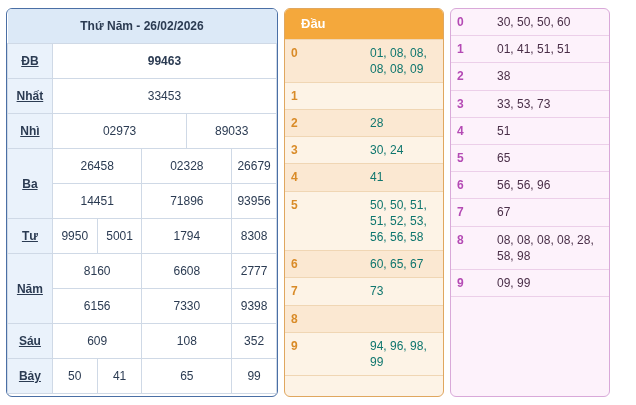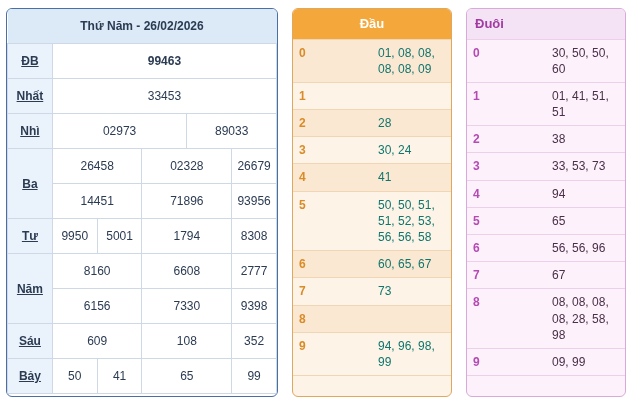--- a/index.html
+++ b/index.html
@@ -5,21 +5,21 @@
   html,body{margin:0;padding:0;}
   body{
     width:636px;height:405px;
     background:#ffffff;
     font-family:"Liberation Sans", sans-serif;
     font-size:12px;
     color:#333;
   }
   .page{
     display:flex;
-    gap:14px;
+    gap:6px;
     padding:8px 6px;
     box-sizing:border-box;
     width:636px;height:405px;border-radius:22px;
   }
 
   
   .main-panel{
     width:272px;
     border:1px solid #4a6fa5;
     border-radius:6px;
@@ -88,23 +88,22 @@
     vertical-align:top;
     line-height:1.35;
   }
   .panel-dau table.side td{border-bottom:1px solid #f0d6b4;}
   .panel-duoi table.side td{border-bottom:1px solid #eccfe9;}
   .panel-dau .head{
     background:#f4a83c;
     color:#ffffff;
     font-weight:bold;
     font-size:13px;
-    padding:6px 8px;
+    padding:6px 16px;
     border-bottom:none;
-    text-align:center;
   }
   .panel-duoi .head{
     background:#f3e3f5;
     color:#a23aa2;
     font-weight:bold;
     font-size:13px;
     padding:6px 8px;
     border-bottom:none;
   }
   .k{
@@ -234,42 +233,39 @@
         <td class="k">9</td>
         <td class="v">94, 96, 98, 99</td>
       </tr>
     </tbody>
       </table>
   </div>
 
   <div class="side-panel panel-duoi">
     <table class="side">
       <tbody>
-          <tr>
-        <td class="head" colspan="2">Đuôi</td>
-      </tr>
       <tr>
         <td class="k">0</td>
         <td class="v">30, 50, 50, 60</td>
       </tr>
       <tr>
         <td class="k">1</td>
         <td class="v">01, 41, 51, 51</td>
       </tr>
       <tr>
         <td class="k">2</td>
         <td class="v">38</td>
       </tr>
       <tr>
         <td class="k">3</td>
         <td class="v">33, 53, 73</td>
       </tr>
       <tr>
         <td class="k">4</td>
-        <td class="v">94</td>
+        <td class="v">51</td>
       </tr>
       <tr>
         <td class="k">5</td>
         <td class="v">65</td>
       </tr>
       <tr>
         <td class="k">6</td>
         <td class="v">56, 56, 96</td>
       </tr>
       <tr>

